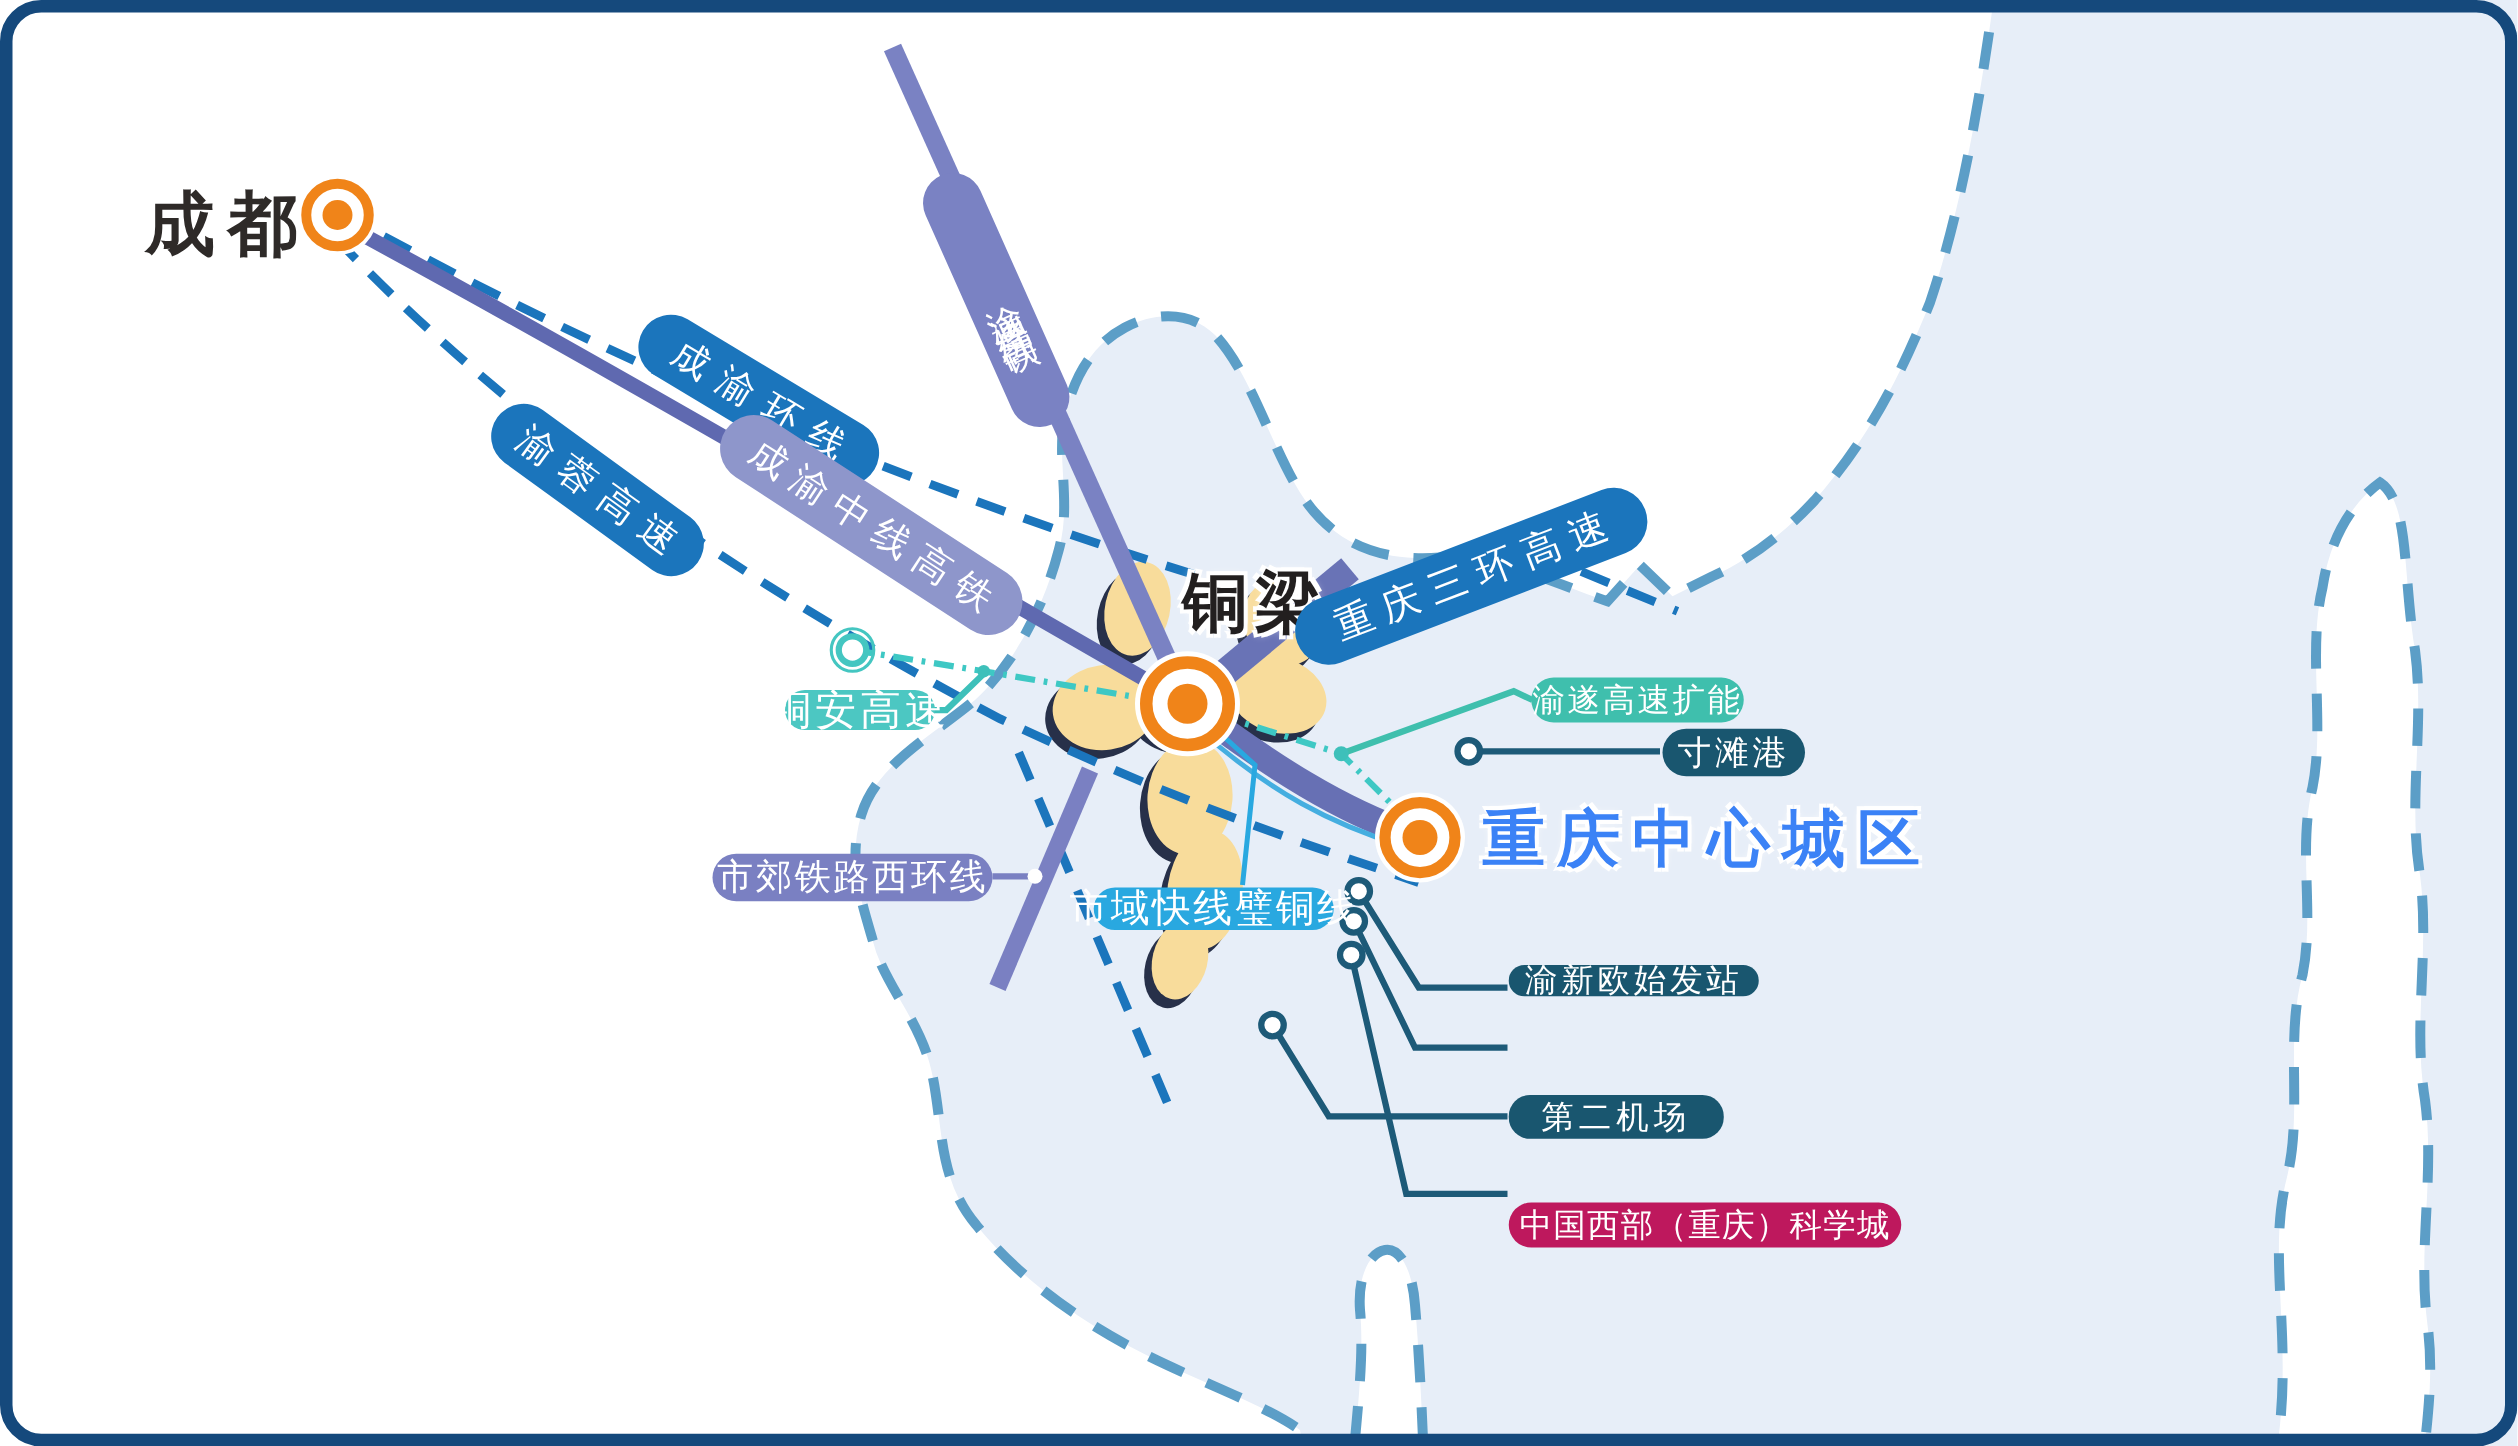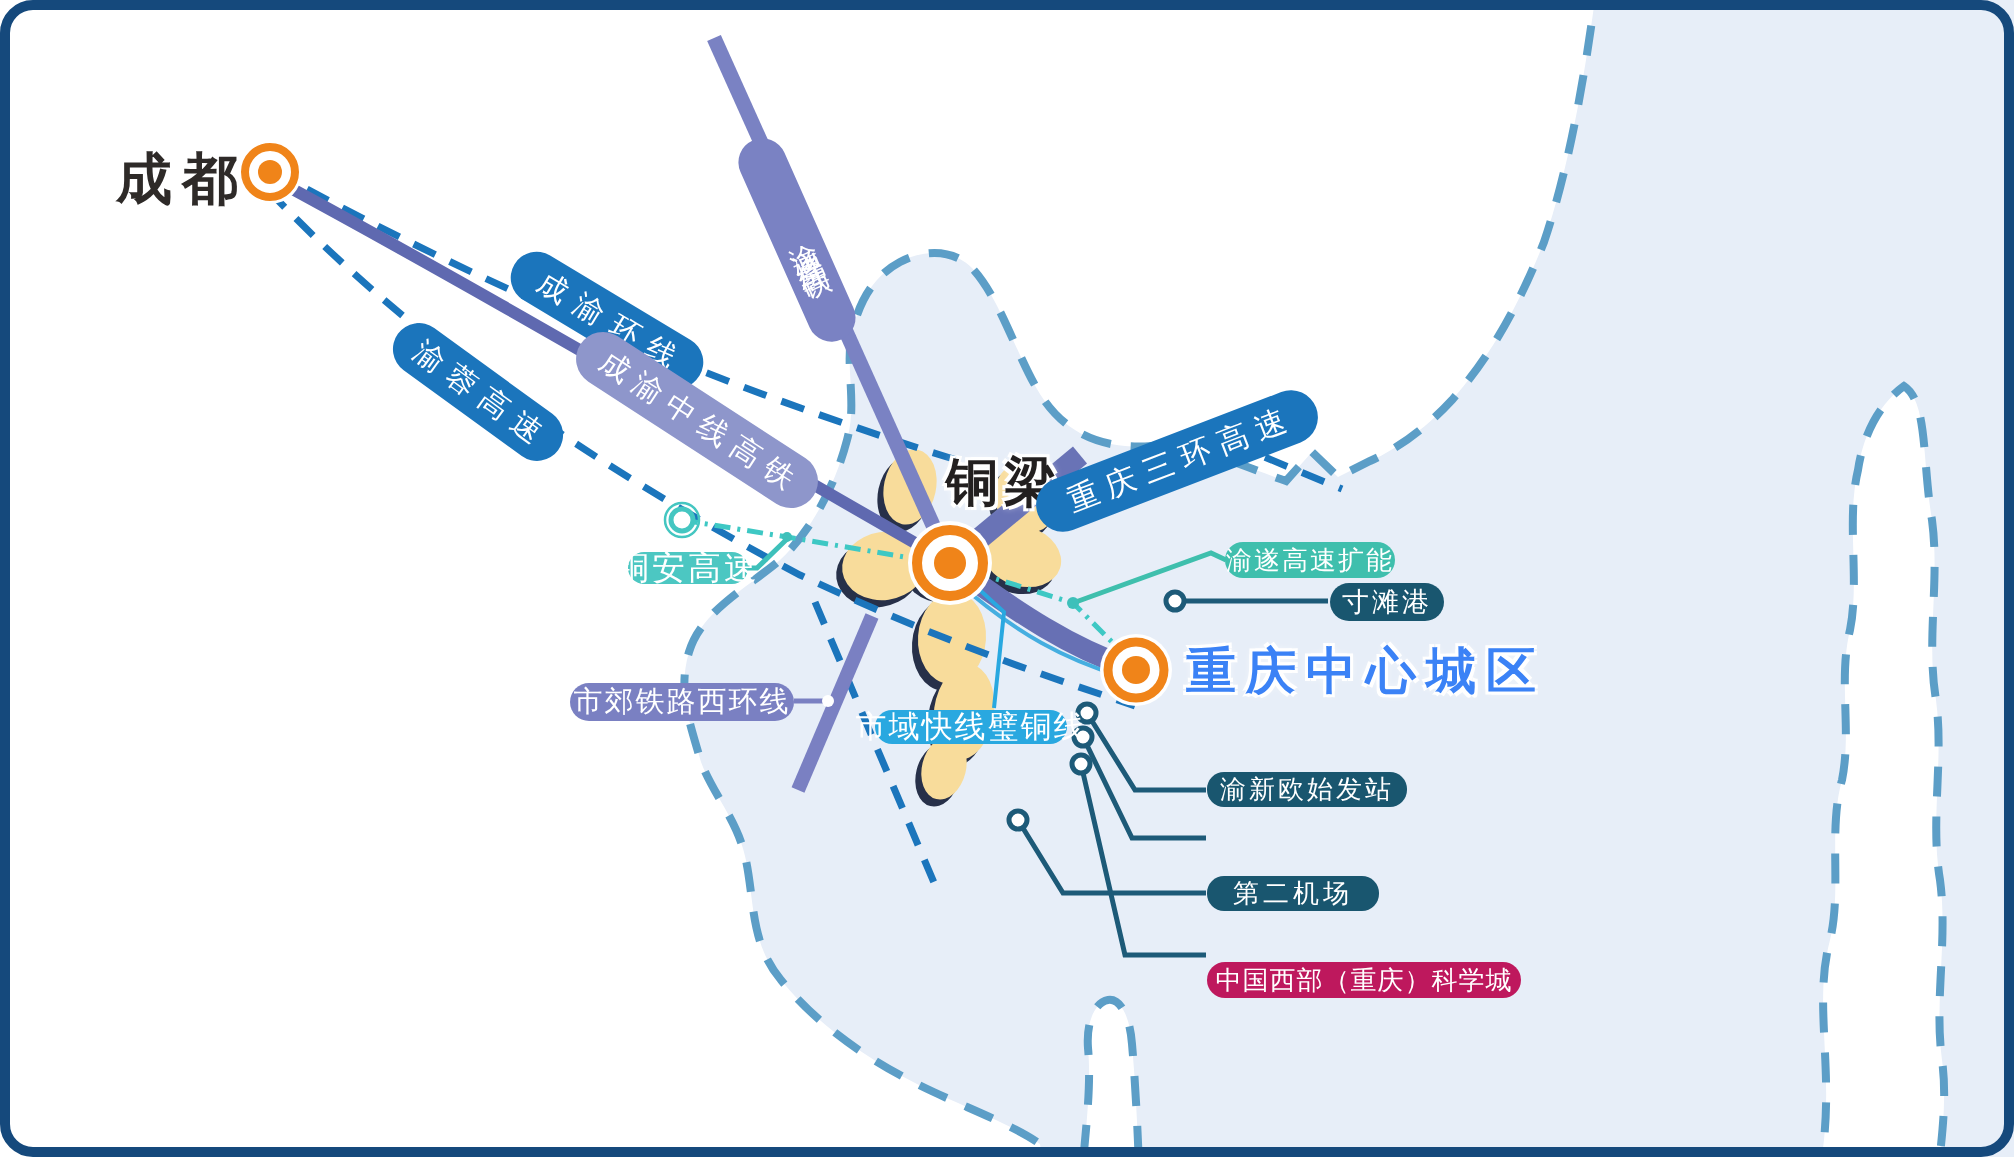--- a/index.html
+++ b/index.html
@@ -132,17 +132,17 @@
   <div class="pill rot" style="left:558px;top:393px;width:278px;height:54px;border-radius:27px;background:#8E96CB;transform:rotate(33deg);font-size:30px;letter-spacing:9px;padding-left:9px;">成渝中线高铁</div>
   <div class="pill rot" style="left:1028px;top:434px;width:298px;height:54px;border-radius:27px;background:#1B75BC;transform:rotate(-21deg);font-size:31px;letter-spacing:9px;padding-left:9px;">重庆三环高速</div>
   <div class="vpill" style="left:773px;top:131px;width:48px;height:218px;border-radius:24px;background:#7A82C3;transform:rotate(-24deg);font-size:29px;letter-spacing:7px;">渝遂绵高铁</div>
 
   <div class="pill" style="left:580px;top:552px;width:120px;height:32px;border-radius:16px;background:#4CC7C2;font-size:33px;letter-spacing:3px;margin-left:48px;">铜安高速</div>
   <div class="pill" style="left:1225px;top:542px;width:170px;height:36px;border-radius:18px;background:#3FBFAD;font-size:26px;letter-spacing:2px;">渝遂高速扩能</div>
   <div class="pill" style="left:875px;top:710px;width:192px;height:34px;border-radius:17px;background:#29A8E0;font-size:31px;letter-spacing:2px;">市域快线璧铜线</div>
   <div class="pill" style="left:570px;top:683px;width:224px;height:38px;border-radius:19px;background:#7A80C2;font-size:29px;letter-spacing:2px;">市郊铁路西环线</div>
 
   <div class="pill" style="left:1330px;top:583px;width:114px;height:38px;border-radius:19px;background:#19566F;font-size:27px;letter-spacing:3px;">寸滩港</div>
-  <div class="pill" style="left:1207px;top:772px;width:200px;height:35px;border-radius:17px;background:#19566F;font-size:26px;letter-spacing:3px;">渝新欧始发站</div>
+  <div class="pill" style="left:1207px;top:772px;width:200px;height:25px;border-radius:17px;background:#19566F;font-size:26px;letter-spacing:3px;">渝新欧始发站</div>
   <div class="pill" style="left:1207px;top:876px;width:172px;height:35px;border-radius:17px;background:#19566F;font-size:26px;letter-spacing:4px;">第二机场</div>
   <div class="pill" style="left:1207px;top:962px;width:314px;height:36px;border-radius:18px;background:#be185d;font-size:26px;letter-spacing:1px;">中国西部（重庆）科学城</div>
 
 </div>
 
 </body></html>

